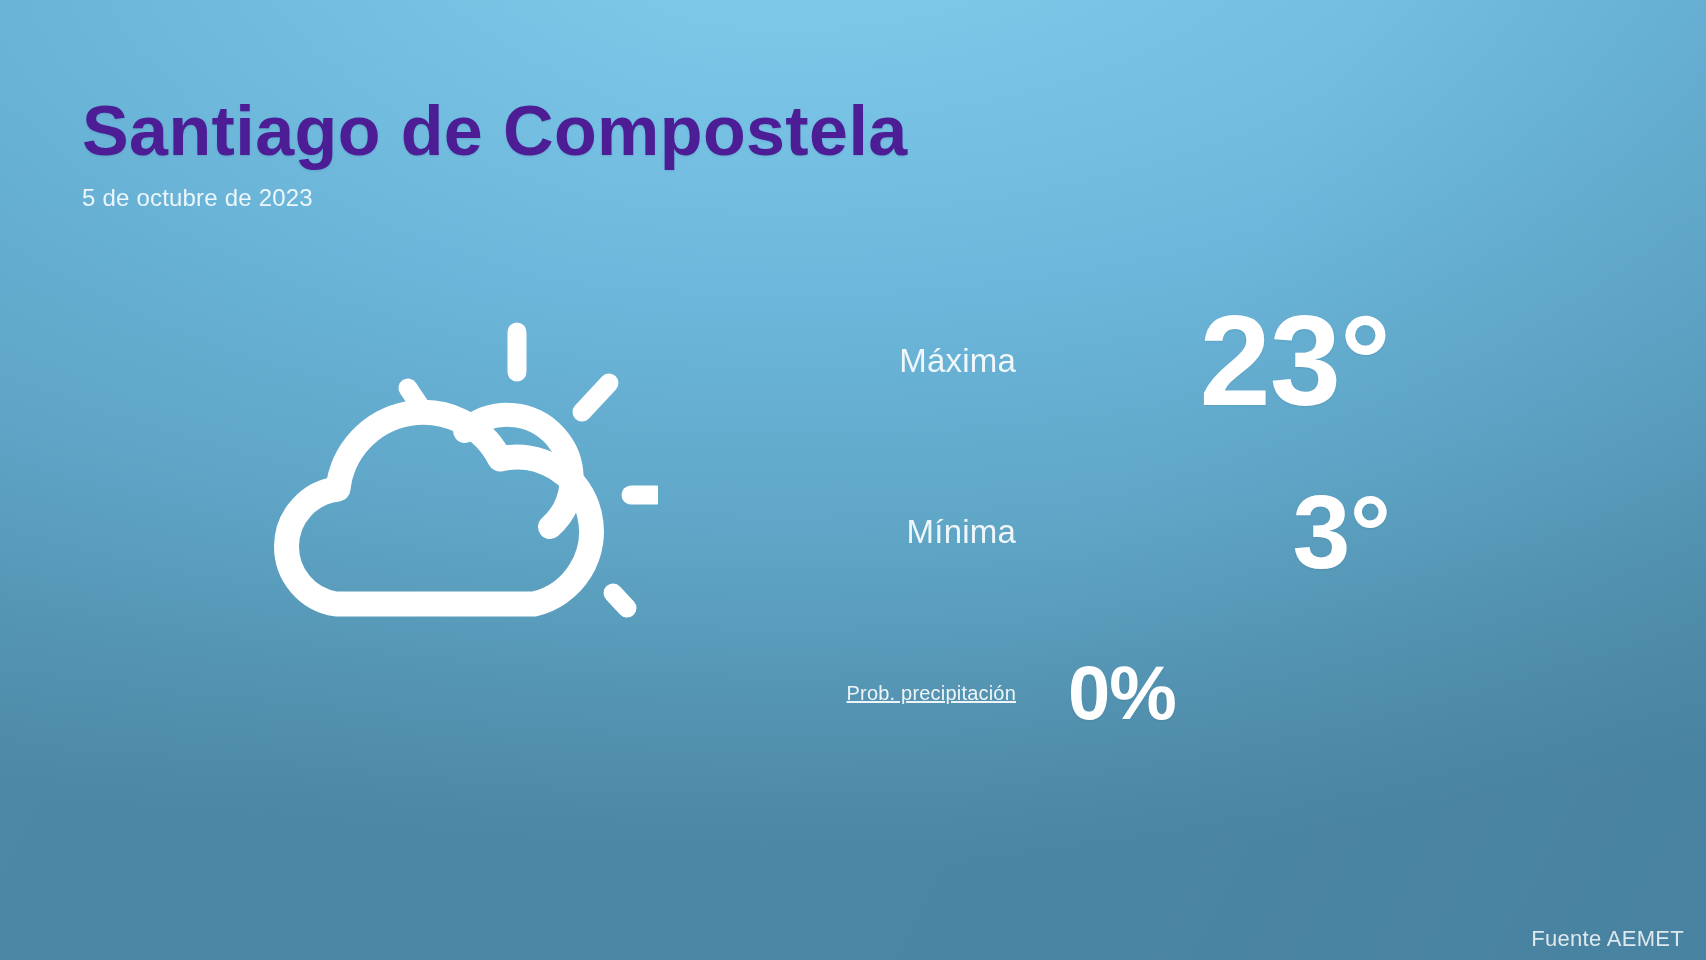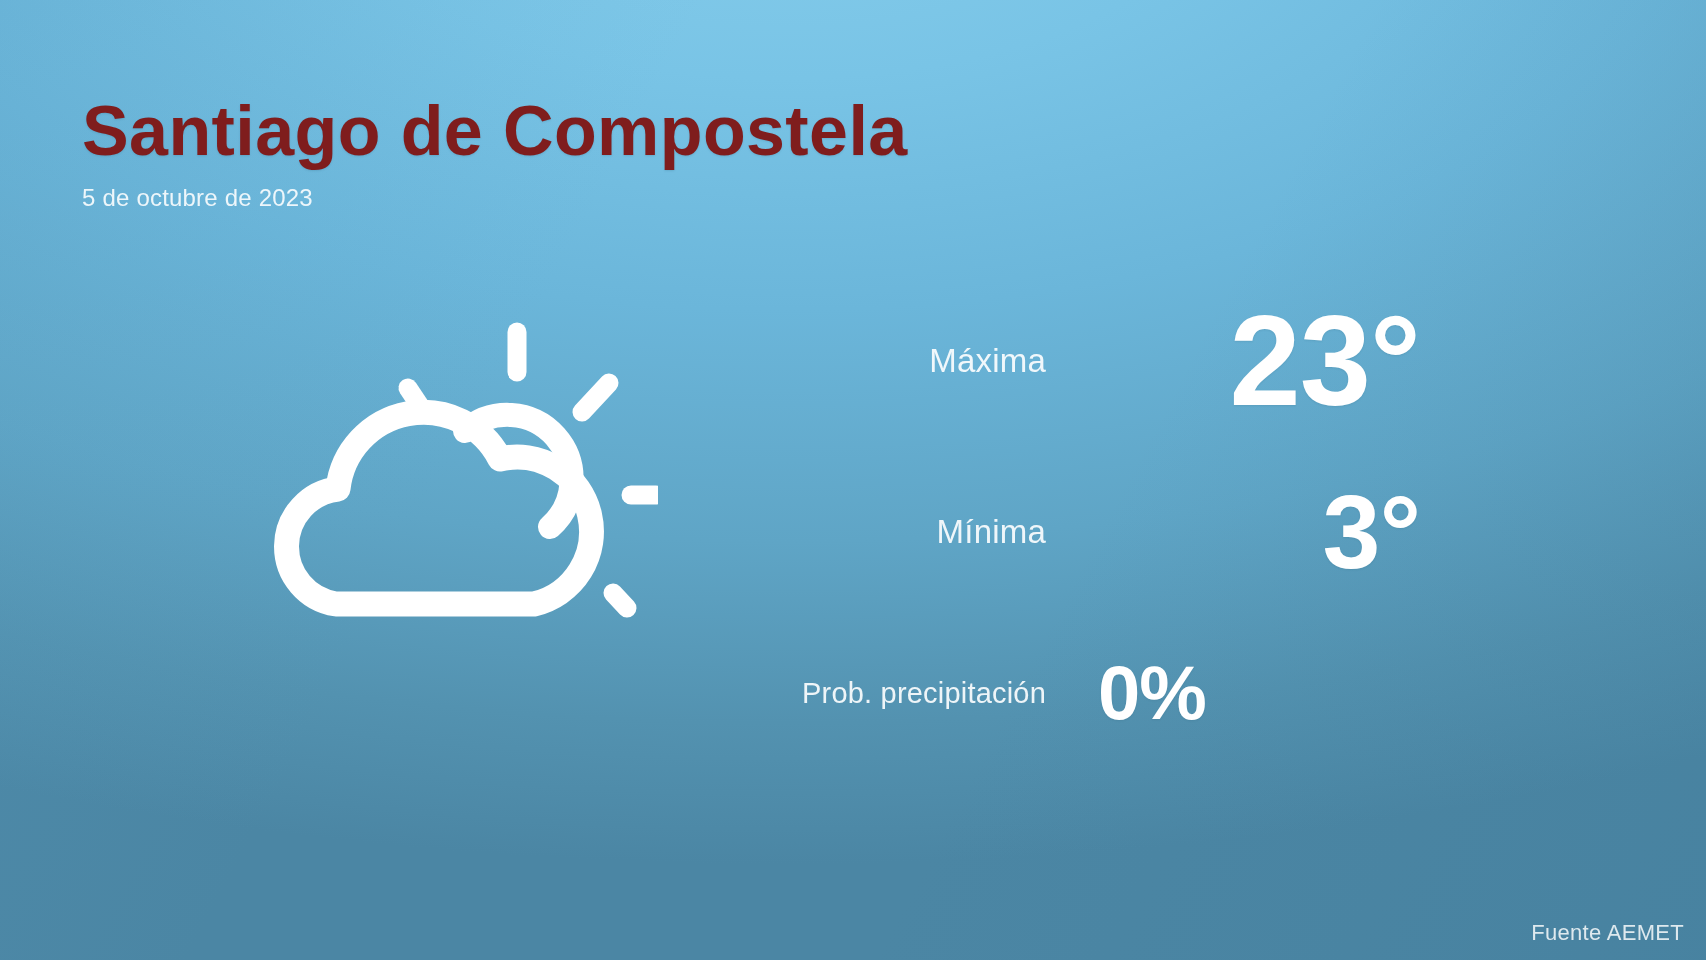--- a/index.html
+++ b/index.html
@@ -44,21 +44,21 @@
     position: absolute;
     inset: 0;
   }
 
   
   #header { position:absolute; left:82px; top:96px; }
 
   #city-title {
     font-size: 70px;
     font-weight: 700;
-    color: #7f1d1d;
+    color: #4c1d95;
     letter-spacing: 0.4px;
     line-height: 1.0;
     white-space: nowrap;
     text-shadow: 0 1px 2px rgba(40,90,115,0.18);
   }
 
   #date-label {
     margin-top: 18px;
     font-size: 24px;
     font-weight: 300;
@@ -81,21 +81,21 @@
   #readings {
     position: absolute;
     left: 600px;
     top: 276px;
     width: 820px;
   }
 
   .reading-row {
     display: flex;
     align-items: baseline;
-    justify-content: flex-end;
+    justify-content: center;
     width: 100%;
   }
 
   .reading-label {
     font-size: 33px;
     font-weight: 300;
     color: rgba(255,255,255,0.90);
     letter-spacing: 0.2px;
     white-space: nowrap;
     text-align: right;
@@ -117,28 +117,28 @@
   #row-max .reading-label { width: 430px; padding-right: 44px; }
   #row-max .reading-value { width: 330px; font-size: 128px; }
 
   
   #row-min { height: 172px; align-items: center; }
   #row-min .reading-label { width: 430px; padding-right: 44px; }
   #row-min .reading-value { width: 330px; font-size: 104px; }
 
   
   #row-precip { height: 150px; align-items: center; }
-  #row-precip .reading-label { width: 430px; padding-right: 44px; font-size: 29px; }
+  #row-precip .reading-label { width: 430px; padding-right: 44px; font-size: 20px; text-decoration: underline; }
   #row-precip .reading-value { width: 330px; font-size: 76px; text-align:left; padding-left: 8px; }
 
   
   #source-footer {
     position: absolute;
     right: 22px;
-    bottom: 14px;
+    bottom: 8px;
     font-size: 22px;
     font-weight: 300;
     color: rgba(255,255,255,0.82);
     letter-spacing: 0.3px;
     white-space: nowrap;
   }
 </style>
 </head>
 <body>
 

